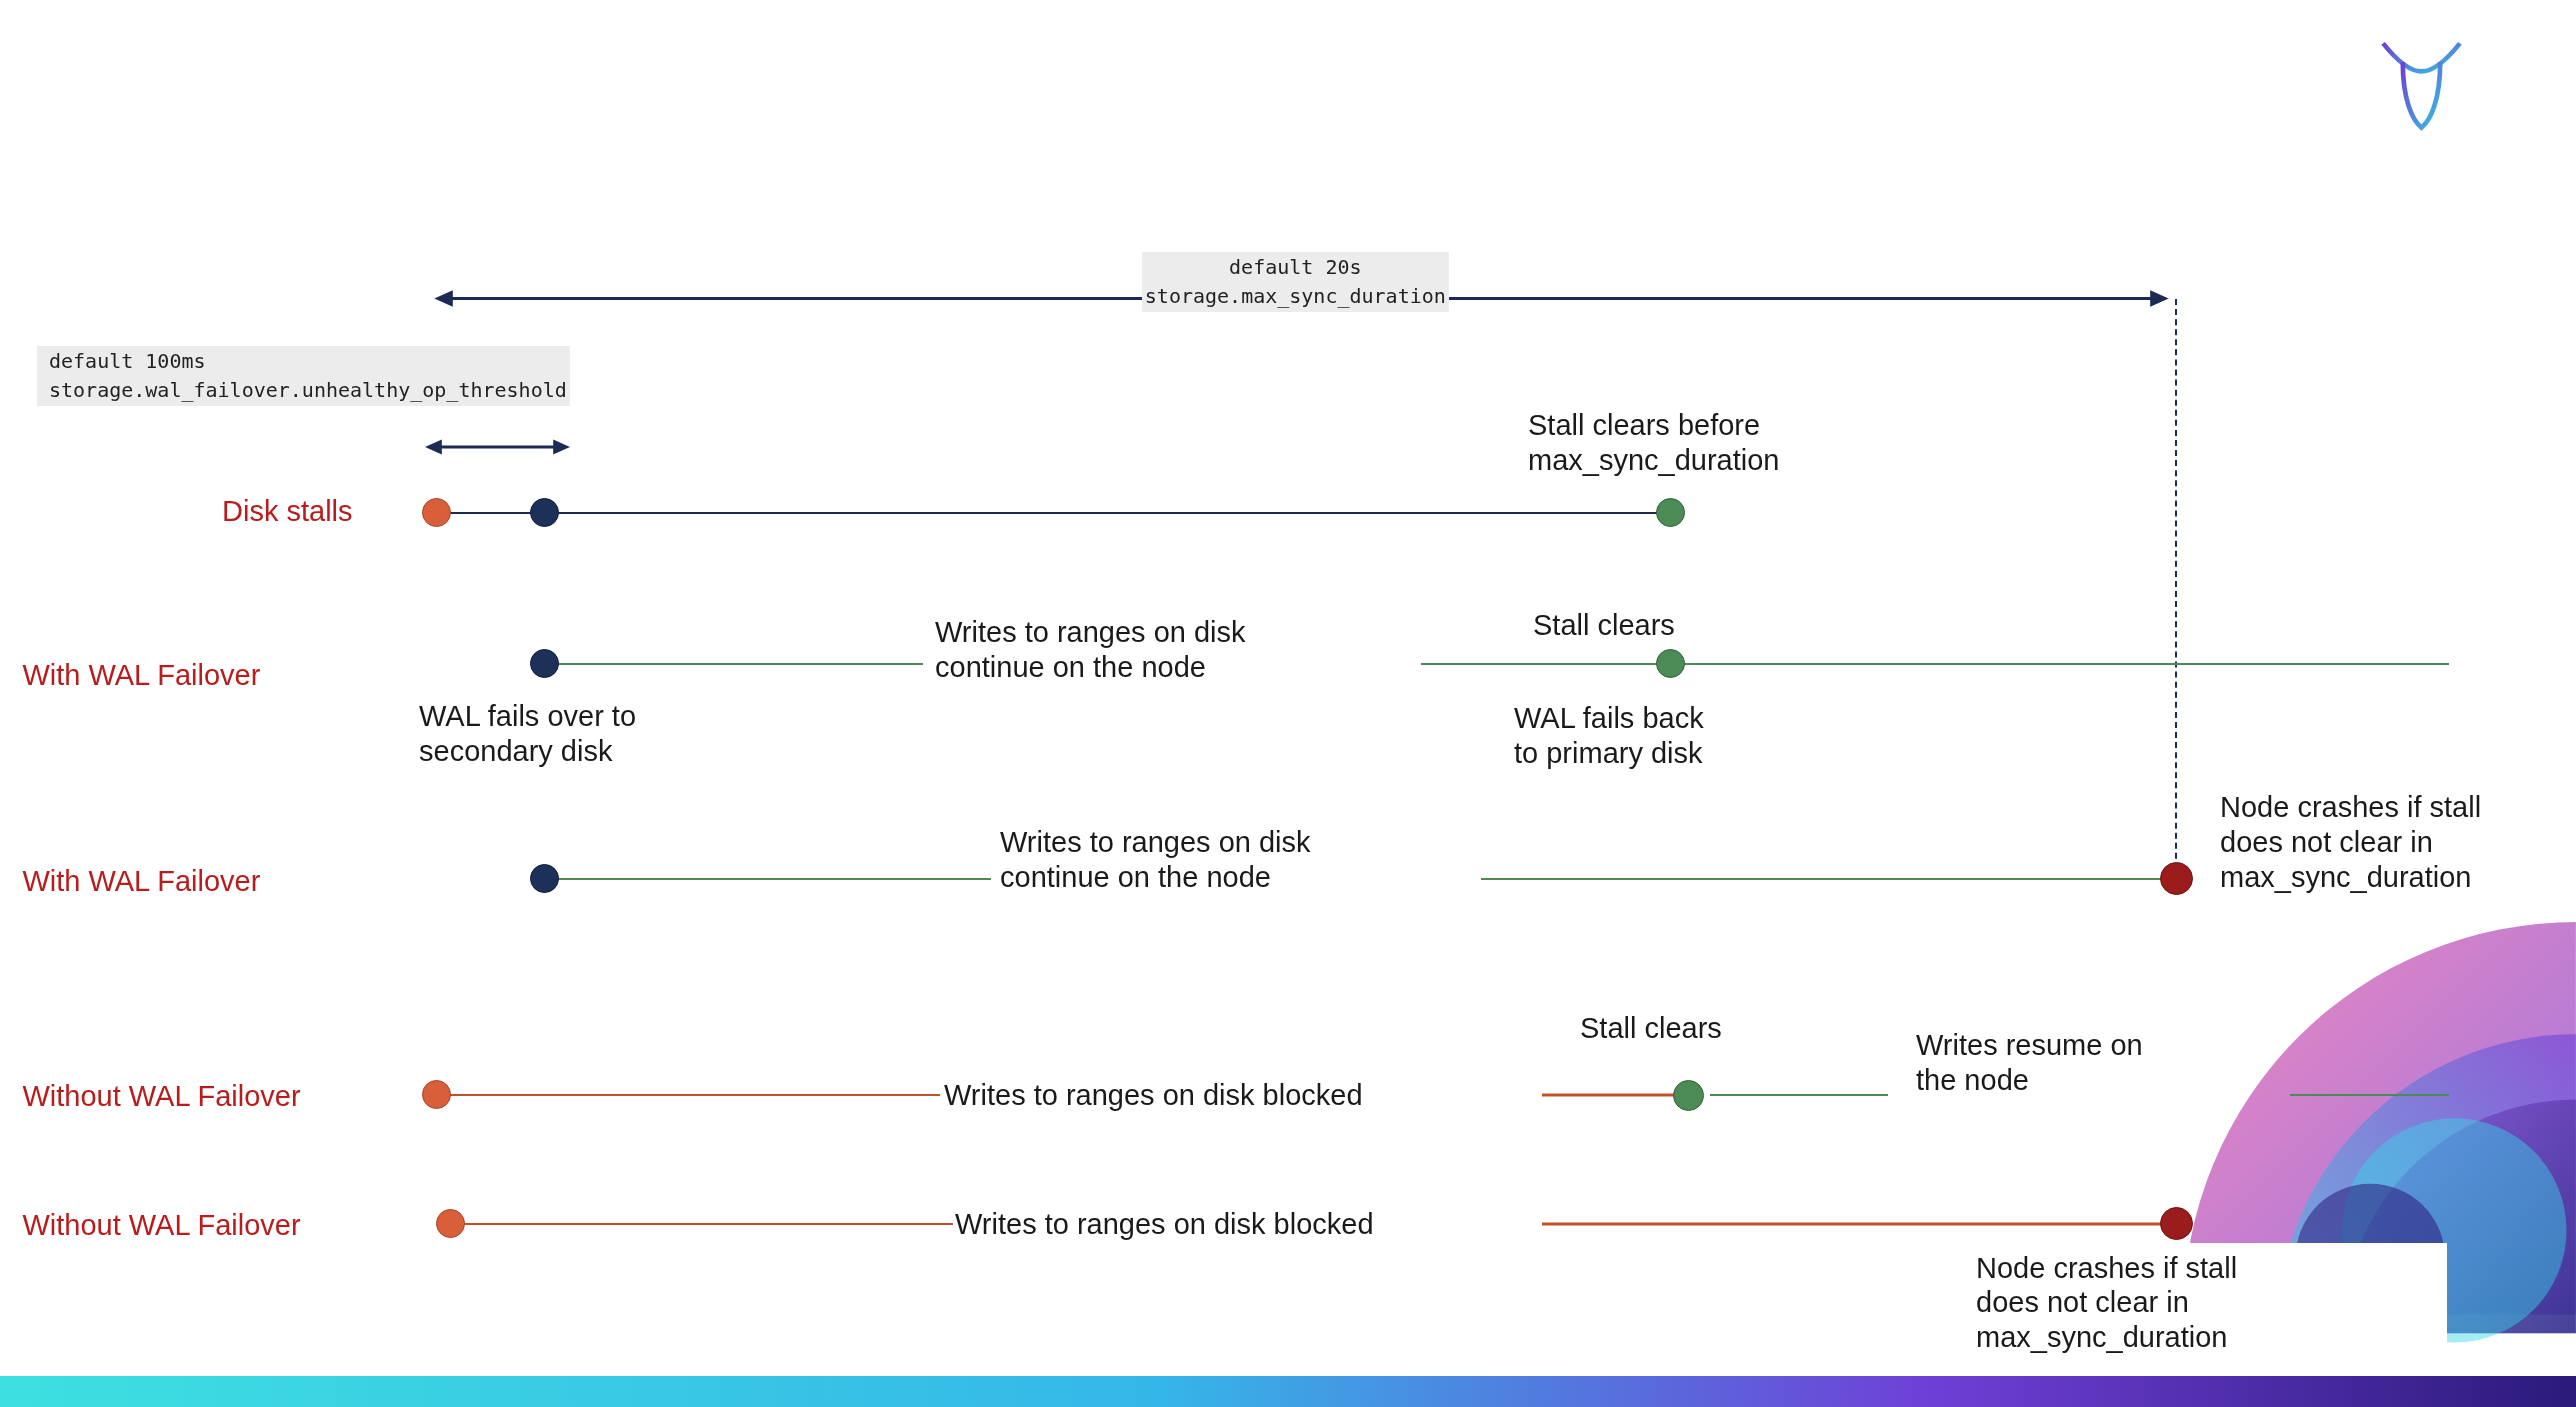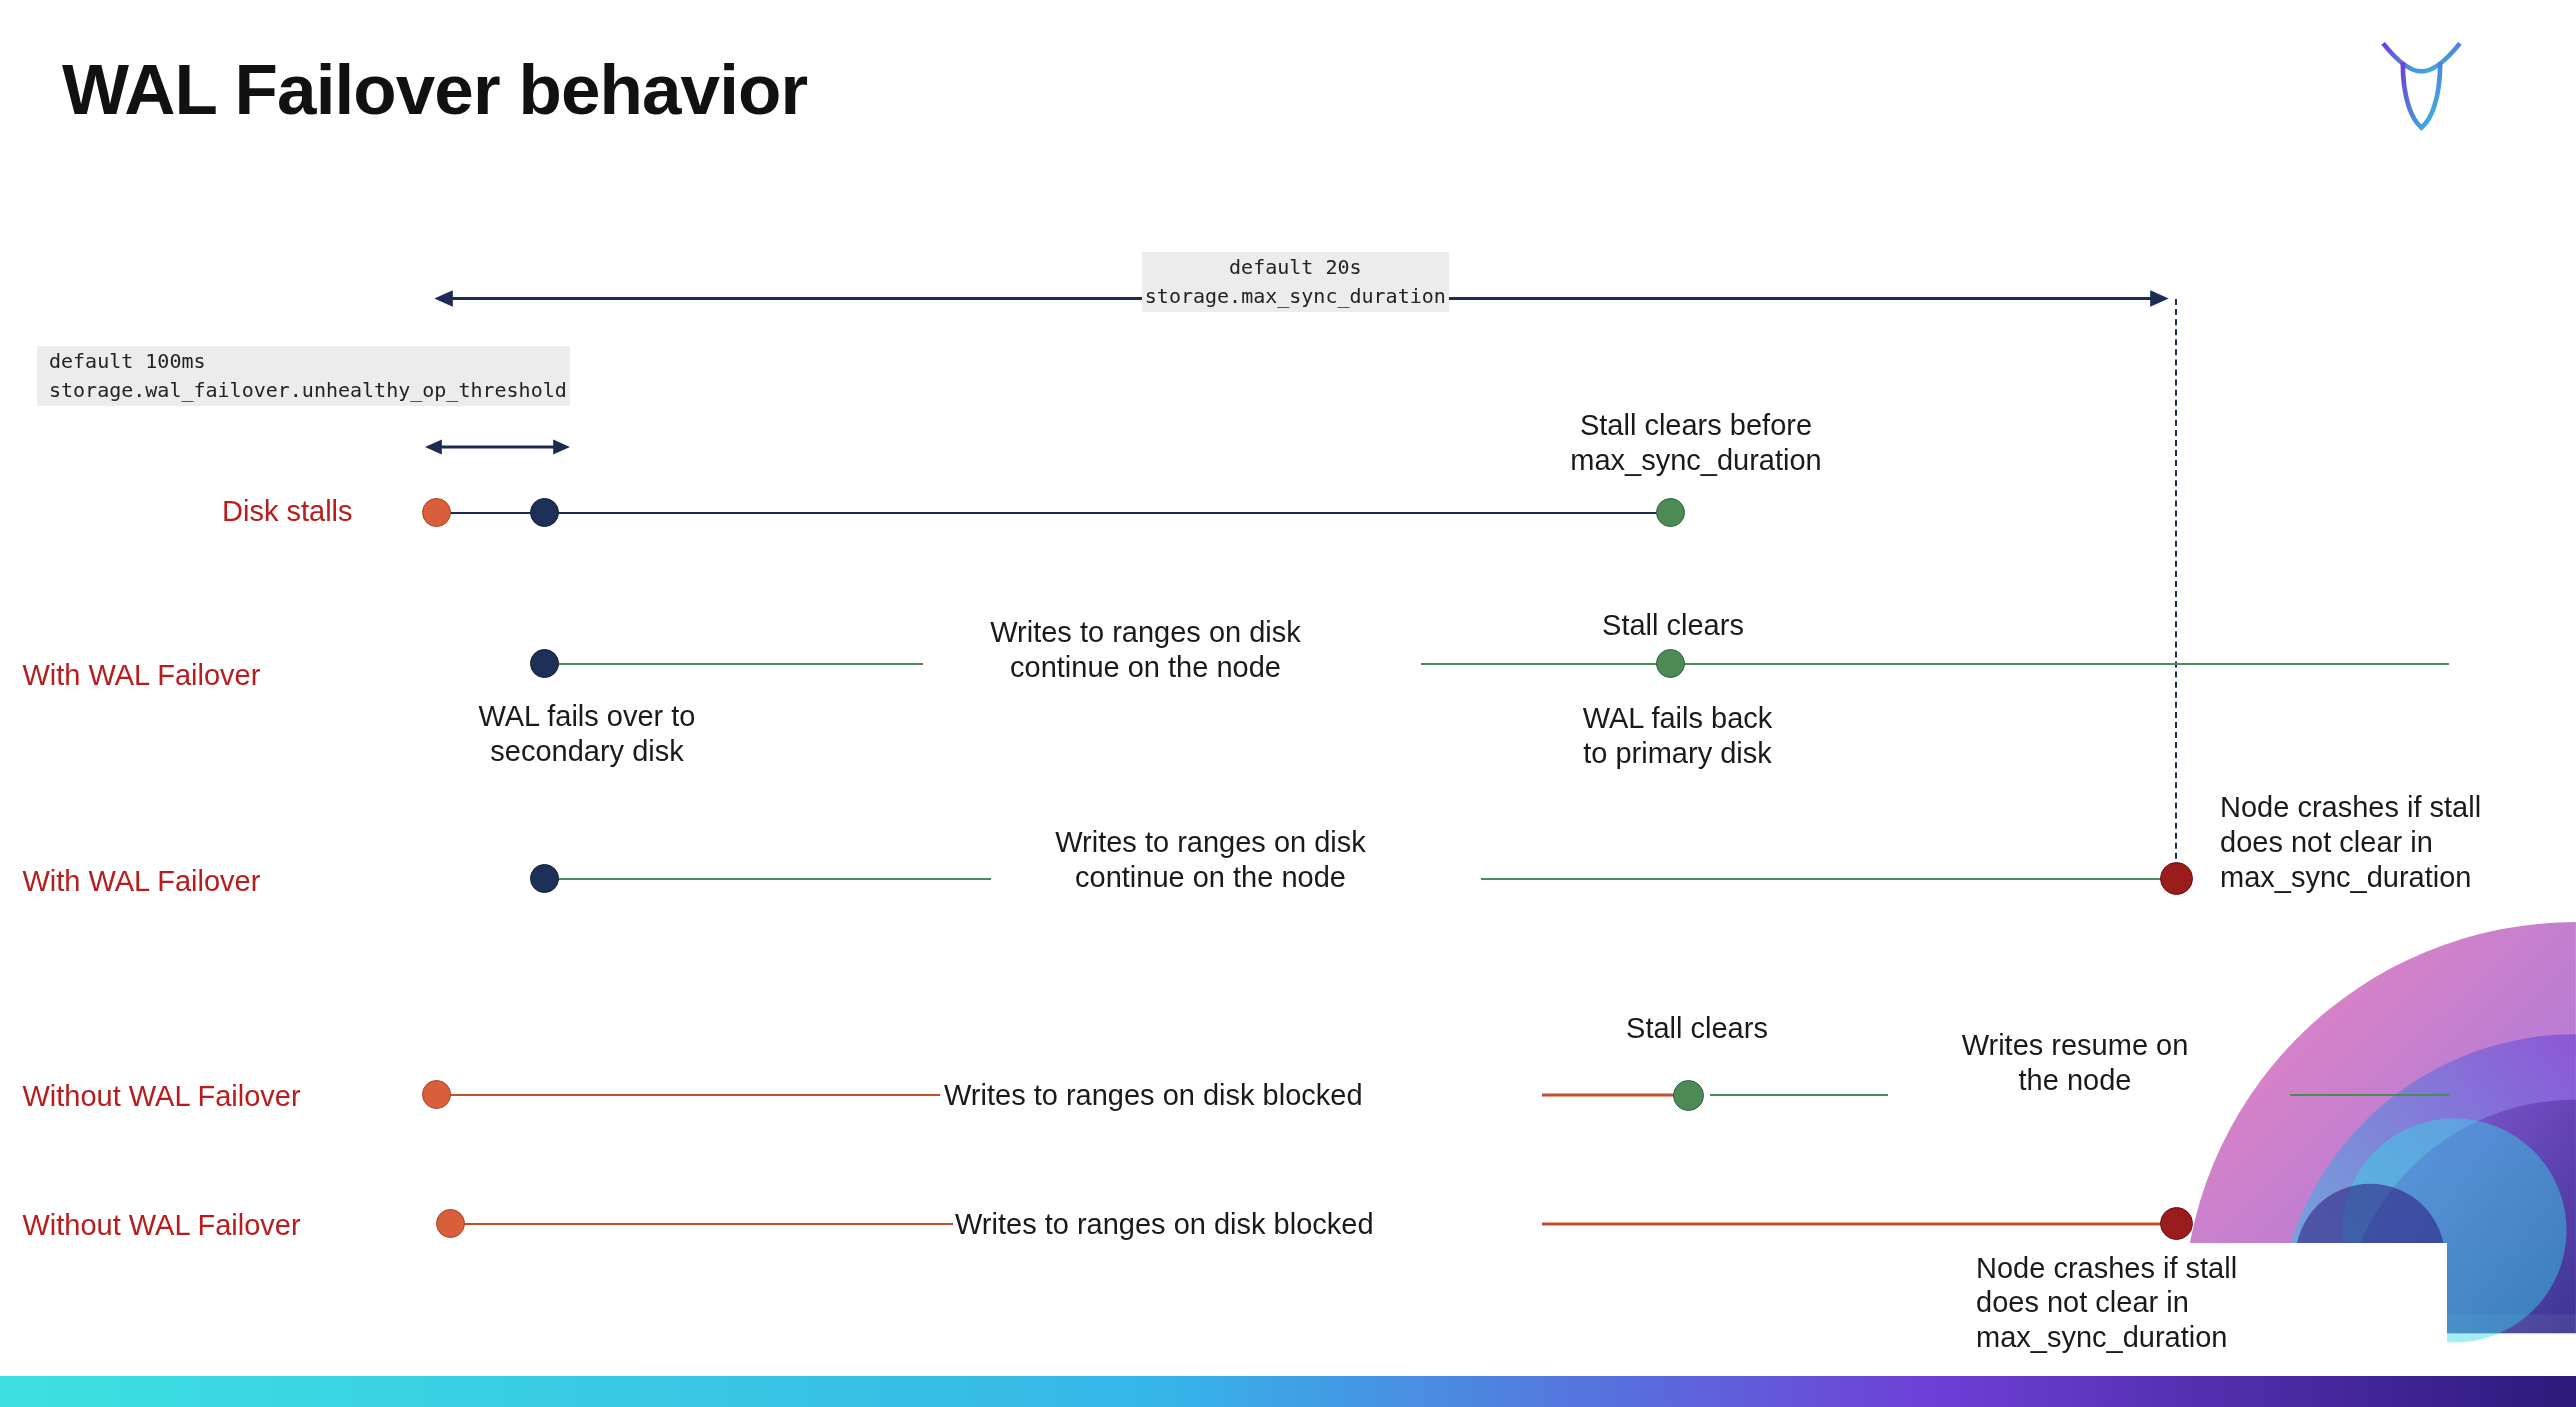--- a/index.html
+++ b/index.html
@@ -50,21 +50,21 @@
     color: #b91c1c;
     white-space: nowrap;
   }
   .annot {
     position: absolute;
     font-size: 29px;
     color: #1a1a1a;
     line-height: 1.2;
     white-space: pre-line;
   }
-  .annot.center { text-align: center; }
+  .annot.center { }
   .line {
     position: absolute;
     height: 0;
     border-top-width: 2.8px;
     border-top-style: solid;
   }
   .line.navy { border-top-color: #1c2b54; }
   .line.green { border-top-color: #4d8b56; }
   .line.orange { border-top-color: #c2502a; }
   .dash-v {
@@ -88,21 +88,20 @@
     position: absolute;
     background: #ffffff;
     padding: 7.5px 13px 13px 13px;
   }
 </style>
 </head>
 <body>
 
 <div id="slide">
 
-  <div class="title">WAL Failover behavior</div>
 
   <div class="logo">
     <svg viewBox="0 0 110 110" width="103" height="103" aria-hidden="true">
       <defs>
         <linearGradient id="lg1" x1="0" y1="0" x2="1" y2="1">
           <stop offset="0%" stop-color="#6f3fd6"></stop>
           <stop offset="100%" stop-color="#35c2e0"></stop>
         </linearGradient>
       </defs>
       <path d="M14 10 C 30 30, 44 40, 55 40 C 66 40, 80 30, 96 10" fill="none" stroke="url(#lg1)" stroke-width="5"></path>

